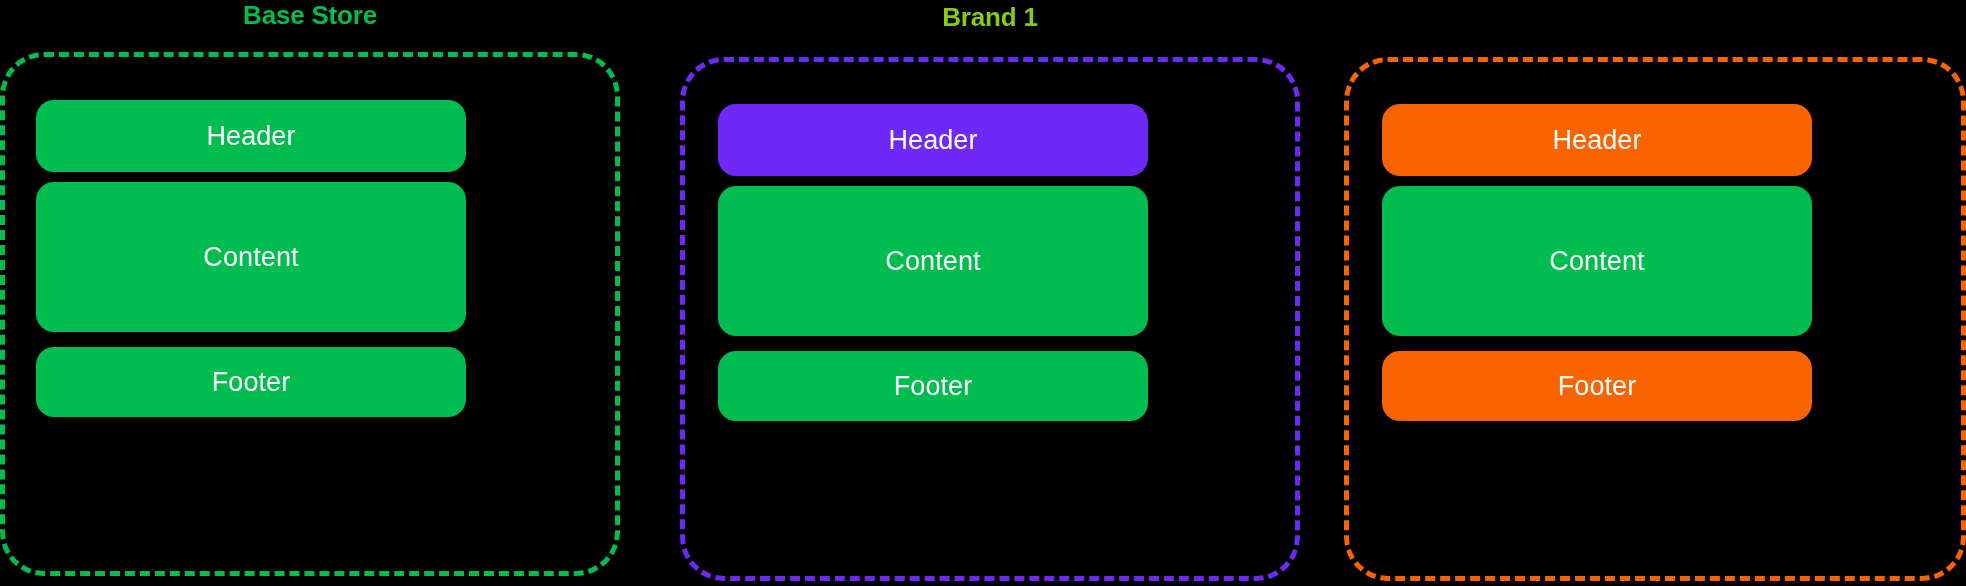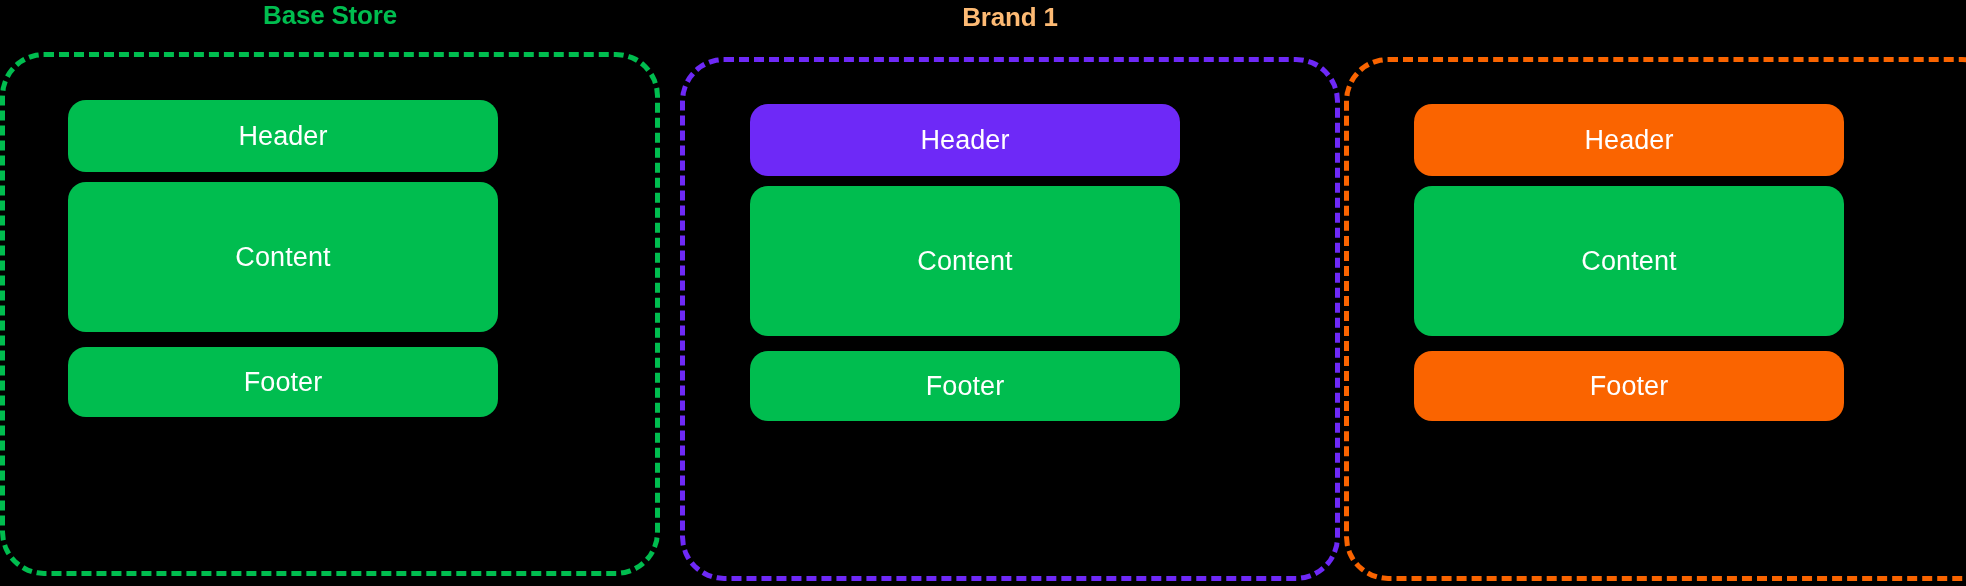--- a/index.html
+++ b/index.html
@@ -21,21 +21,20 @@
     position: absolute;
     inset: 0;
     background: #000000;
   }
 
   
   .column {
     position: absolute;
     top: 0;
     height: 586px;
-    padding-left: 40px;
   }
 
   .col-title {
     position: absolute;
     left: 0;
     width: 100%;
     text-align: center;
     font-size: 26px;
     font-weight: 700;
     letter-spacing: -0.2px;
@@ -67,21 +66,20 @@
     border-radius: 18px;
     box-sizing: border-box;
     display: flex;
     align-items: center;
     justify-content: center;
     color: #ffffff;
     font-size: 27px;
     font-weight: 400;
     letter-spacing: 0.1px;
     line-height: 1;
-    margin-left: 32px;
   }
 
   
   #col-base          { left: 0px;    width: 620px; }
   #col-base .col-title { top: 2px; }
   #col-base .dashed-box { top: 52px;  height: 524px; }
   #col-base .blocks  { left: 36px; top: 0; width: 430px; height: 586px; }
   #col-base .blk-header  { top: 100px; height: 72px; }
   #col-base .blk-content { top: 182px; height: 150px; }
   #col-base .blk-footer  { top: 347px; height: 70px; }
@@ -121,21 +119,21 @@
       <div class="block blk-content" style="background-color: rgb(0, 189, 79); color: rgb(255, 255, 255);">
         <span>Content</span>
       </div>
       <div class="block blk-footer" style="background-color: rgb(0, 189, 79); color: rgb(255, 255, 255);">
         <span>Footer</span>
       </div>
     </div>
   </div>
 
   <div class="column" id="col-brand1">
-    <div class="col-title" style="color: #fdba74;">Brand 1</div>
+    <div class="col-title" style="color: #84cc16;">Brand 1</div>
 
     <div class="dashed-box" style="border-color: rgb(110, 41, 247);"></div>
 
     <div class="blocks">
       <div class="block blk-header" style="background-color: rgb(110, 41, 247); color: rgb(255, 255, 255);">
         <span>Header</span>
       </div>
       <div class="block blk-content" style="background-color: rgb(0, 189, 79); color: rgb(255, 255, 255);">
         <span>Content</span>
       </div>

